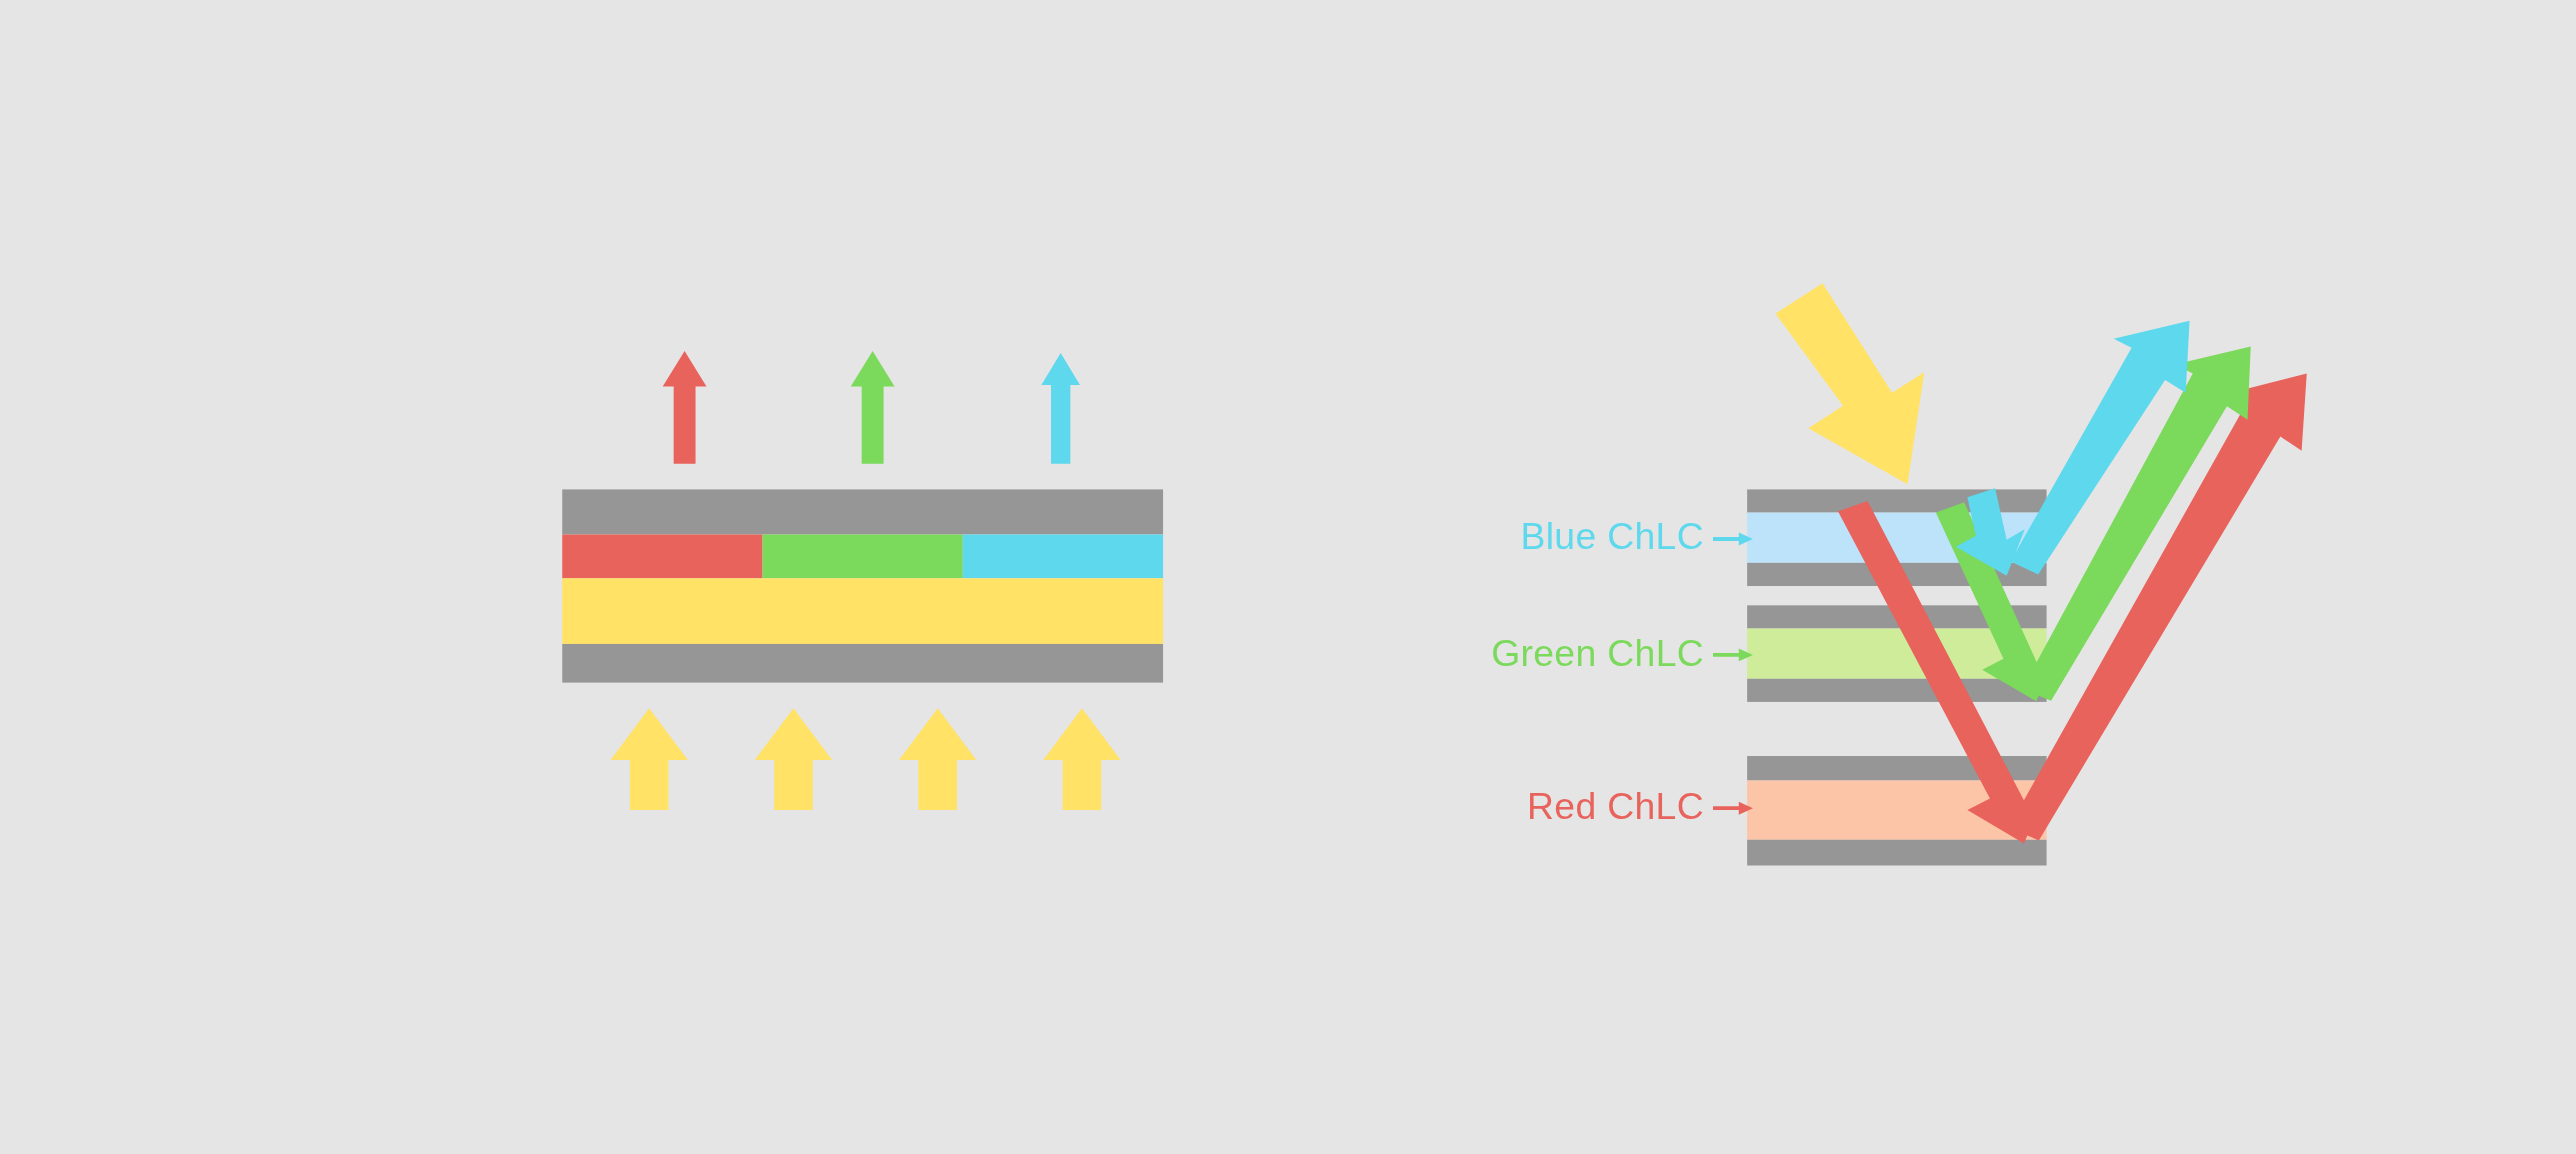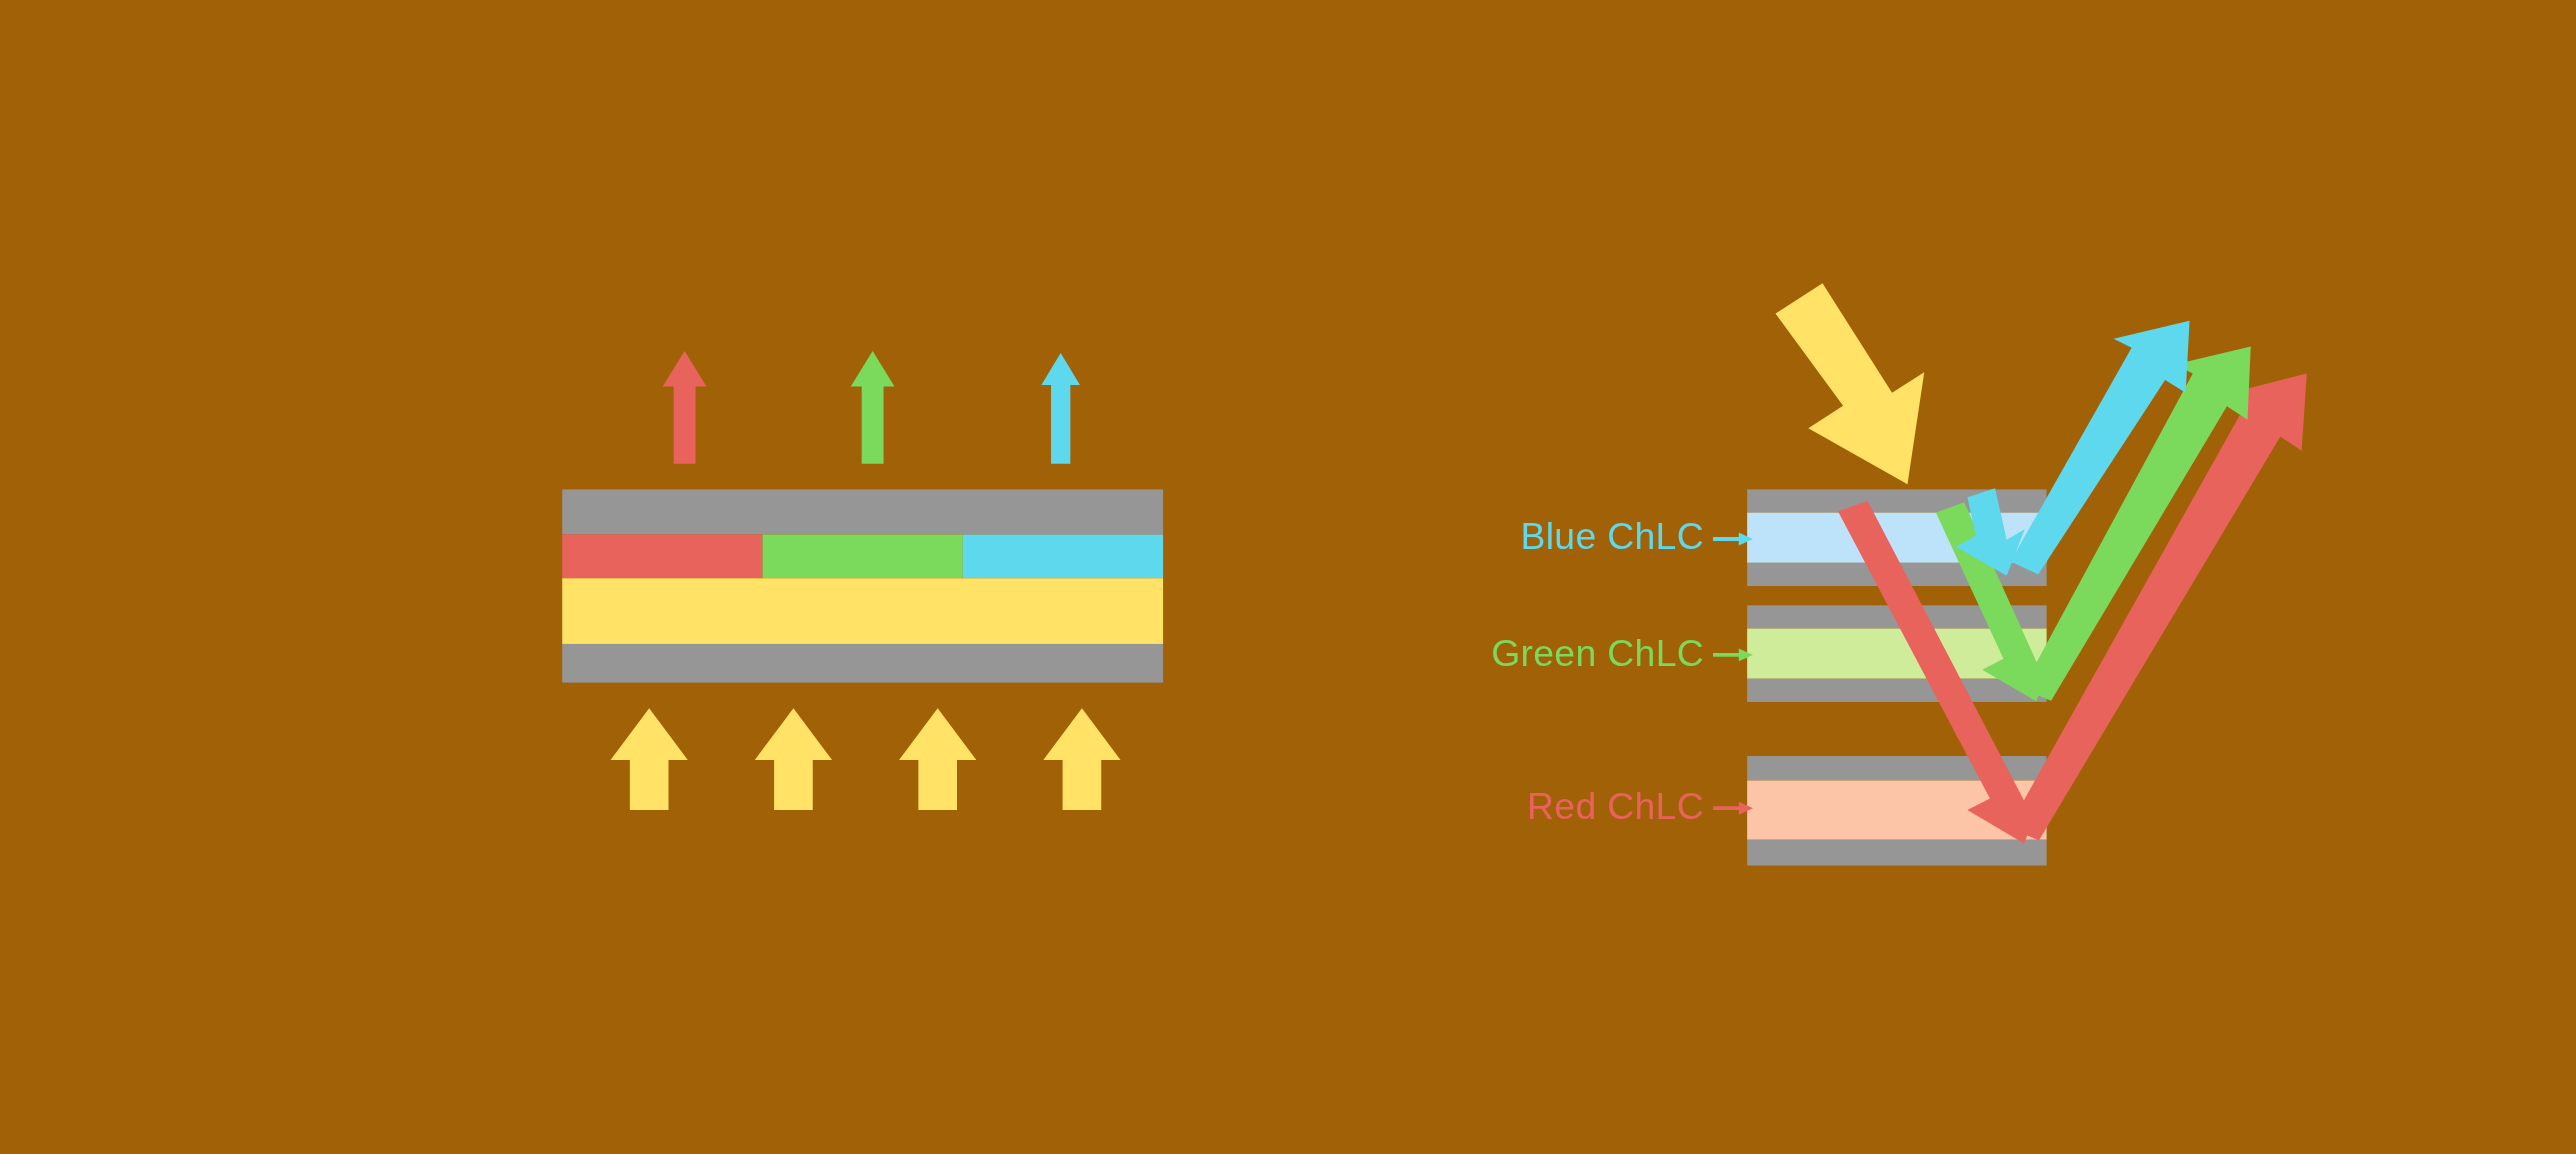--- a/index.html
+++ b/index.html
@@ -30,21 +30,21 @@
   .label-text {
     font-family: "Liberation Sans", sans-serif;
     font-size: 58px;
     font-weight: 400;
     letter-spacing: 0.5px;
   }
 </style>
 </head>
 <body style="background: rgb(255, 255, 255);">
 
-<div id="canvas" style="background: #a16207;">
+<div id="canvas" style="background: #e5e5e5;">
 
   <svg class="diagram" viewBox="0 0 4000 1792" xmlns="http://www.w3.org/2000/svg">
 
     <g>
 
       <g>
         <path id="lp-arrow-red" d="M 1063 545 L 1097 600 L 1080 600 L 1080 720 L 1046 720 L 1046 600 L 1029 600 Z" fill="#E8635C"></path>
         <path id="lp-arrow-green" d="M 1355 545 L 1389 600 L 1372 600 L 1372 720 L 1338 720 L 1338 600 L 1321 600 Z" fill="#7BD95B"></path>
         <path id="lp-arrow-cyan" d="M 1647 548 L 1677 598 L 1662 598 L 1662 720 L 1632 720 L 1632 598 L 1617 598 Z" fill="#5DD8EC"></path>
       </g>

